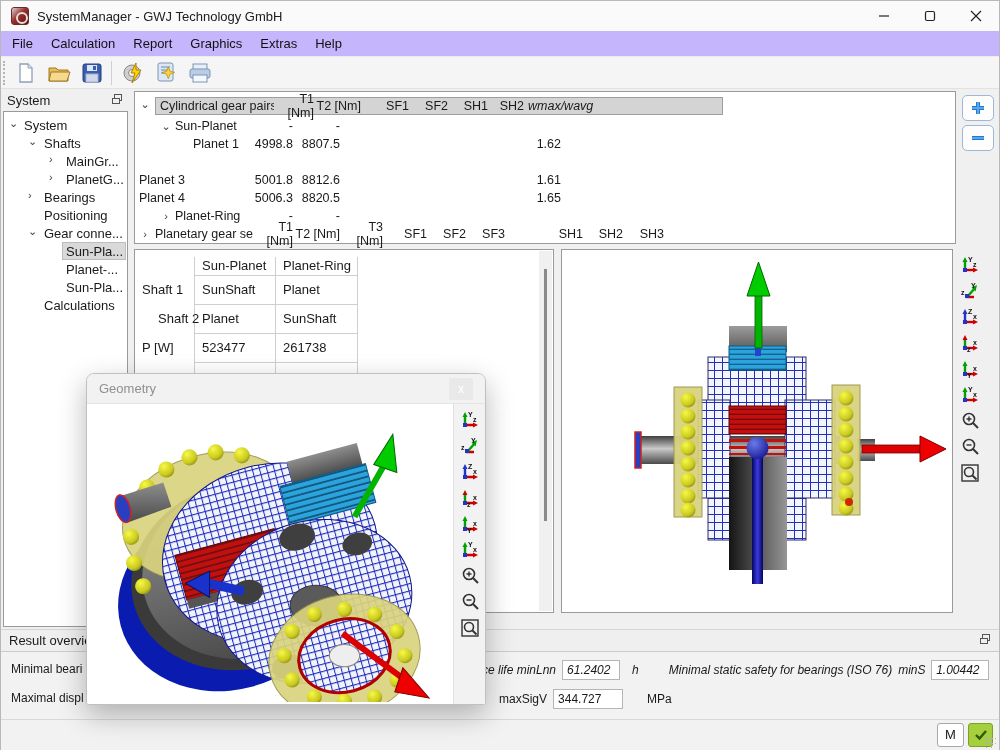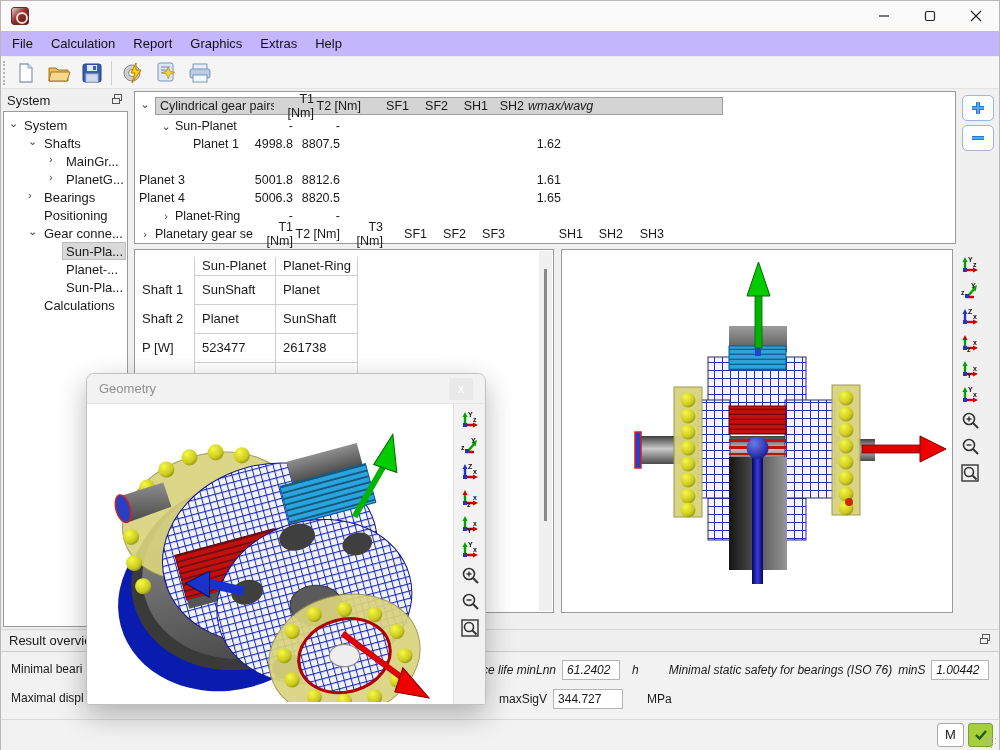--- a/index.html
+++ b/index.html
@@ -85,20 +85,21 @@
   .sizegrip { position:absolute; right:3px; bottom:3px; width:12px; height:12px;
     background-image:radial-gradient(circle, #b0b0b0 1.2px, transparent 1.3px); background-size:5px 5px; }
 </style>
 </head>
 <body>
 
 <div id="app">
 
   <div class="titlebar">
     <div class="appicon"></div>
+    <div class="apptitle">SystemManager - GWJ Technology GmbH</div>
     <div class="winbtns">
       <div class="winbtn">
         <svg width="12" height="12">
             <path d="M1 6 H11" stroke="#222" stroke-width="1.2"></path>
           </svg>
       </div>
       <div class="winbtn">
         <svg width="12" height="12">
             <rect x="1.5" y="1.5" width="9" height="9" rx="1.5" fill="none" stroke="#222" stroke-width="1.2"></rect>
           </svg>
@@ -303,21 +304,21 @@
       <div class="pt-line" style="left:52px; top:76px; width:164px; height:1px;"></div>
       <div class="pt-line" style="left:52px; top:105px; width:164px; height:1px;"></div>
       <div class="pt-line" style="left:52px; top:134px; width:164px; height:1px;"></div>
 
       <span class="pt-cell" style="left:60px; top:1px;">Sun-Planet</span>
       <span class="pt-cell" style="left:141px; top:1px;">Planet-Ring</span>
 
       <span class="pt-cell" style="left:0; top:25px;">Shaft 1</span>
       <span class="pt-cell" style="left:60px; top:25px;">SunShaft</span>
       <span class="pt-cell" style="left:141px; top:25px;">Planet</span>
-      <span class="pt-cell" style="left:0; top:54px;">Shaft 2</span>
+      <span class="pt-cell" style="left:16px; top:54px;">Shaft 2</span>
       <span class="pt-cell" style="left:60px; top:54px;">Planet</span>
       <span class="pt-cell" style="left:141px; top:54px;">SunShaft</span>
       <span class="pt-cell" style="left:0; top:83px;">P [W]</span>
       <span class="pt-cell" style="left:60px; top:83px;">523477</span>
       <span class="pt-cell" style="left:141px; top:83px;">261738</span>
     </div>
 
     <div class="vscroll" style="right:1px; top:1px; width:13px; height:360px;">
       <div class="vthumb" style="top:18px; height:252px;"></div>
     </div>

